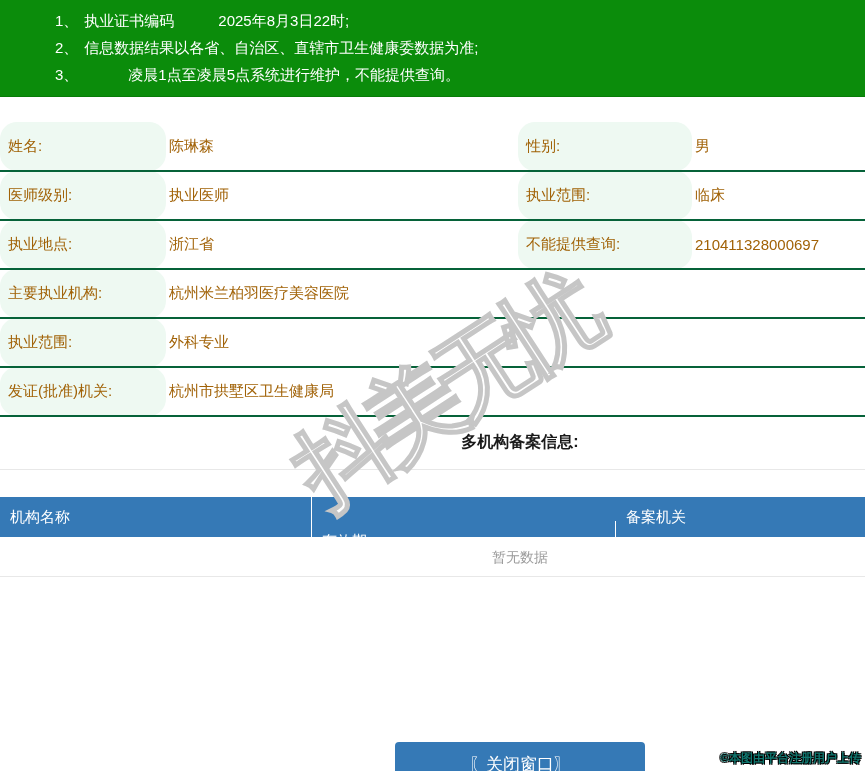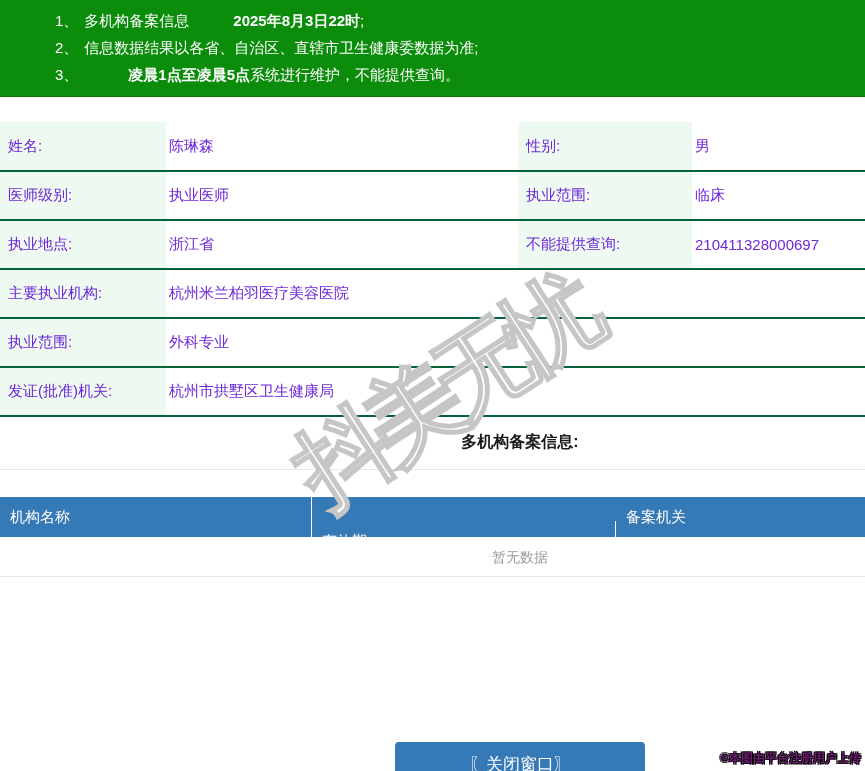--- a/index.html
+++ b/index.html
@@ -5,27 +5,27 @@
   * { margin:0; padding:0; box-sizing:border-box; }
   html,body { width:865px; height:771px; overflow:hidden; background:#ffffff;
               font-family:"Liberation Sans","DejaVu Sans",sans-serif; }
   .viewport { position:relative; width:865px; height:771px; overflow:hidden; }
   .page { width:1040px; }
 
   
   .notice { background:#0b8c0b; color:#ffffff; height:97px; padding:7px 0 0 55px;
             font-size:15px; line-height:27px; border-bottom:1px solid #087c08; }
   .notice .num { margin-right:6px; }
-  .notice b { font-weight:bold;padding-left:44px; }
+  .notice b { font-weight:normal;padding-left:44px; }
 
   
   table.info { width:1040px; border-collapse:collapse; margin-top:25px; table-layout:fixed; }
   table.info tr { height:49px; }
-  table.info tr td { border-bottom:2px solid #066239; font-size:15px; color:#6d28d9;
-                     vertical-align:middle; }
+  table.info tr td { border-bottom:2px solid #066239; font-size:15px; color:#a16207;
+                     vertical-align:middle;border-radius:17px; }
   td.lbl { background:#eef9f2; padding-left:8px; }
   td.val { padding-left:3px; color:#111111; }
   col.c1 { width:166px; } col.c2 { width:352px; }
   col.c3 { width:174px; } col.c4 { width:348px; }
 
   
   .section-title { width:1040px; height:53px; line-height:50px; text-align:center;
                    font-size:16px; font-weight:bold; color:#1a1a1a;
                    border-bottom:1px solid #e8e8e8; }
 
@@ -44,31 +44,31 @@
   .close-btn { display:block; width:250px; height:44px; margin-left:395px;
                background:#3579b6; color:#ffffff; border:none; border-radius:4px;
                font-size:17px; font-family:inherit; cursor:pointer; }
 
   
   .wm-diag { position:absolute; left:272px; top:430px; z-index:50; pointer-events:none;
              font-size:95px; font-weight:bold; letter-spacing:-13px; white-space:nowrap;
              color:#ffffff; -webkit-text-stroke:2px #c6c6c6;
              transform:rotate(-33deg); transform-origin:0 0; }
   .wm-copy { position:absolute; right:4px; bottom:4px; z-index:60; pointer-events:none;
-             font-size:12px; font-weight:bold; color:#701a75;
+             font-size:12px; font-weight:bold; color:#0f766e;
              text-shadow:-1px -1px 0 #000, 1px -1px 0 #000, -1px 1px 0 #000, 1px 1px 0 #000; }
 </style>
 </head>
 <body>
 
 <div class="viewport">
   <div class="page">
 
     <div class="notice">
-      <div><span class="num">1、</span><span>多机构备案信息</span><b>2025年8月3日22时</b><span>;</span></div>
+      <div><span class="num">1、</span><span>执业证书编码</span><b>2025年8月3日22时</b><span>;</span></div>
       <div><span class="num">2、</span><span>信息数据结果以各省、自治区、直辖市卫生健康委数据为准;</span><b></b><span></span></div>
       <div><span class="num">3、</span><span></span><b>凌晨1点至凌晨5点</b><span>系统进行维护，不能提供查询。</span></div>
     </div>
 
     <table class="info">
       <colgroup>
           <col class="c1">
           <col class="c2">
           <col class="c3">
           <col class="c4">

